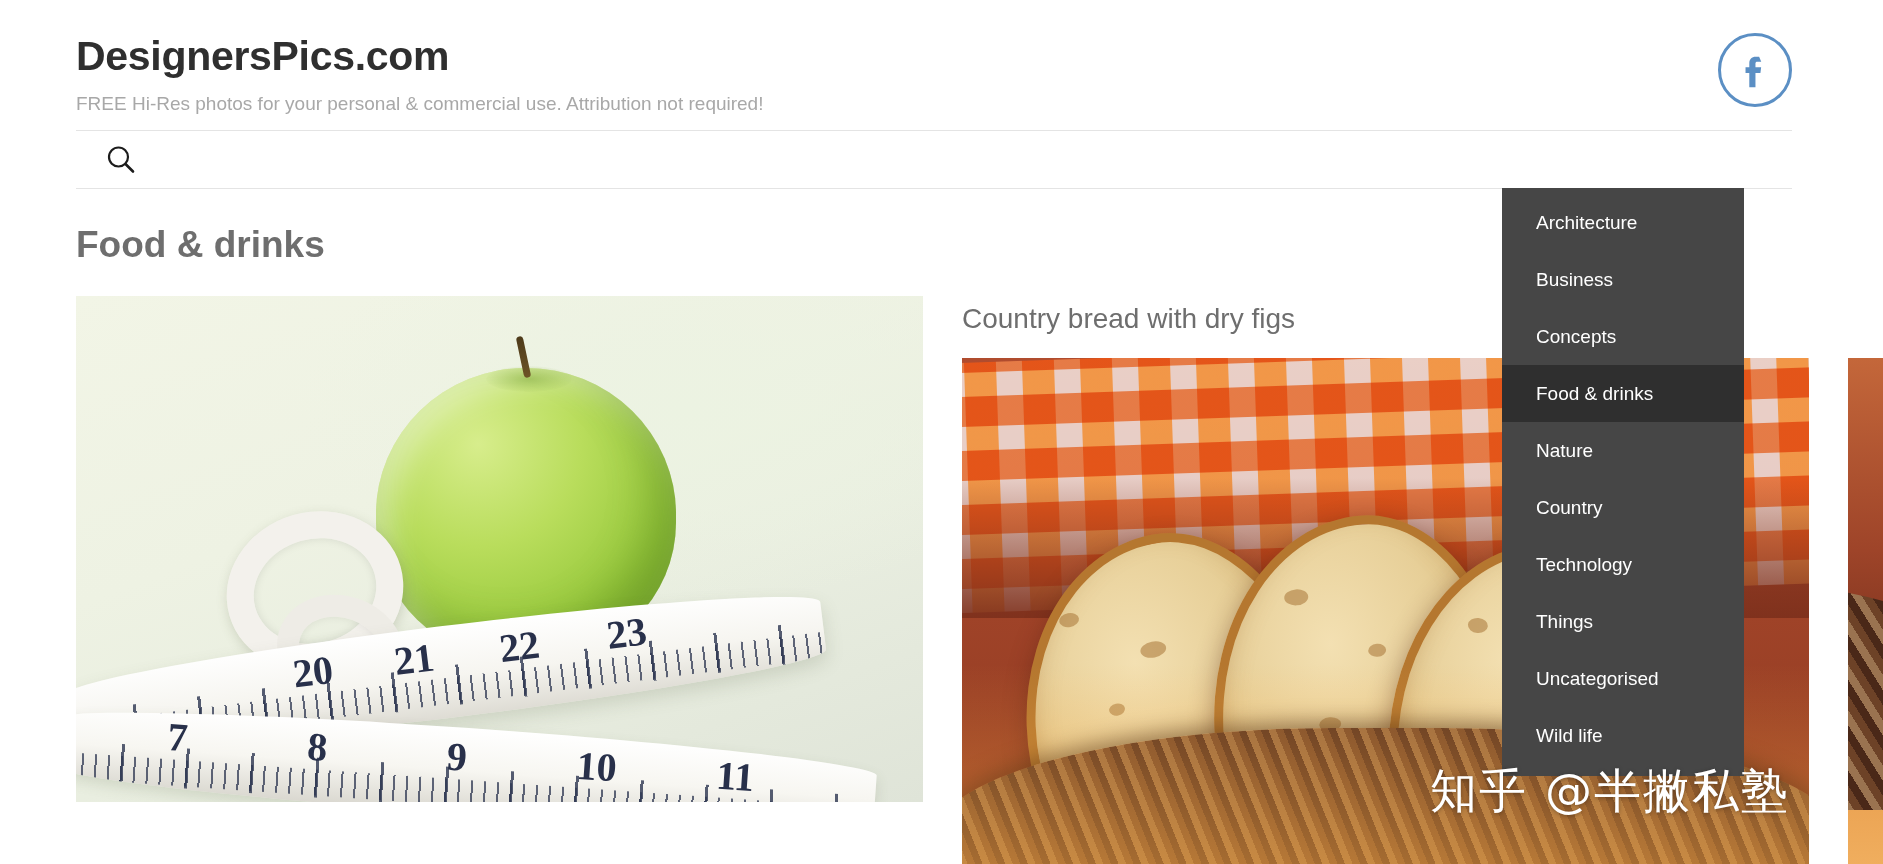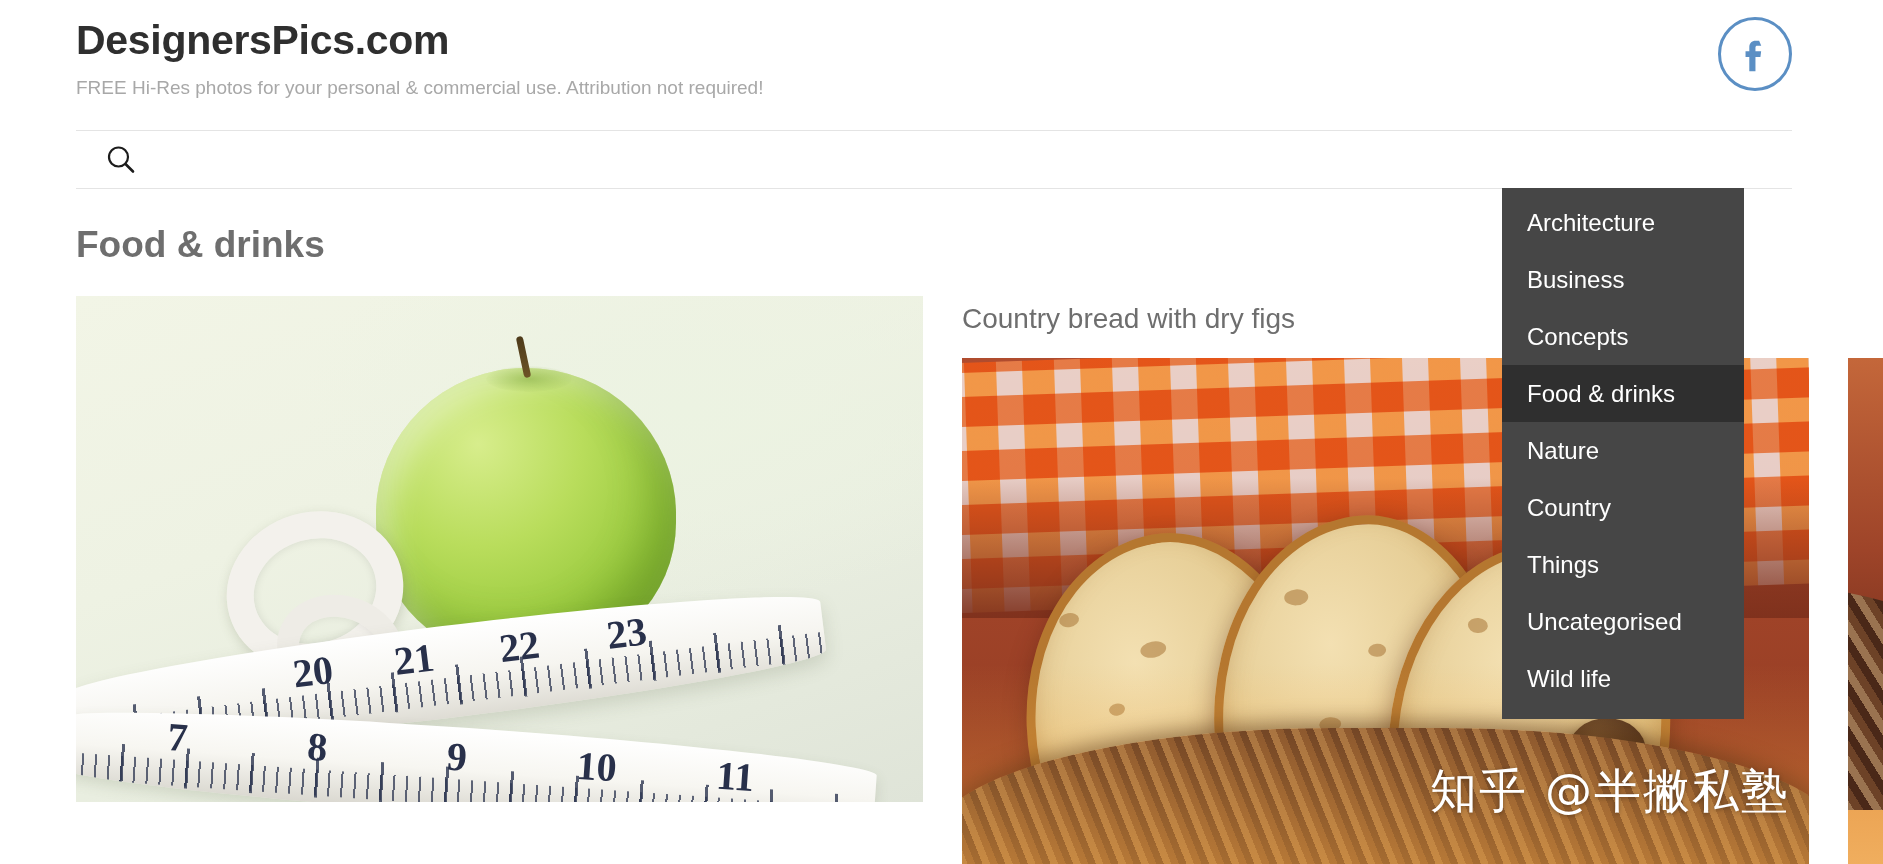--- a/index.html
+++ b/index.html
@@ -14,21 +14,21 @@
   .page {
     position: relative;
     width: 1883px;
     height: 864px;
     background: #ffffff;
   }
 
   
   .site-header {
     position: absolute;
-    left: 0; top: 0;
+    left: 0; top: 16px;
     width: 1883px;
     height: 130px;
     background: #ffffff;
   }
   .site-title {
     position: absolute;
     left: 76px; top: 17px;
     font-size: 41px;
     font-weight: bold;
     color: #2f2f2f;
@@ -119,22 +119,22 @@
     left: 1502px;
     top: 188px;
     width: 242px;
     background: #464646;
     z-index: 40;
     padding: 6px 0 12px 0;
   }
   .dropdown-item {
     height: 57px;
     line-height: 57px;
-    padding-left: 25px;
-    font-size: 24px;
+    padding-left: 34px;
+    font-size: 19px;
     color: #ffffff;
     cursor: pointer;
     white-space: nowrap;
   }
   .dropdown-item.selected {
     background: #2f2f2f;
   }
 
   
   .page-title {
@@ -494,20 +494,23 @@
     <div class="dropdown-item selected">
       <span>Food &amp; drinks</span>
     </div>
     <div class="dropdown-item">
       <span>Nature</span>
     </div>
     <div class="dropdown-item">
       <span>Country</span>
     </div>
     <div class="dropdown-item">
+      <span>Technology</span>
+    </div>
+    <div class="dropdown-item">
       <span>Things</span>
     </div>
     <div class="dropdown-item">
       <span>Uncategorised</span>
     </div>
     <div class="dropdown-item">
       <span>Wild life</span>
     </div>
   </div>
 

